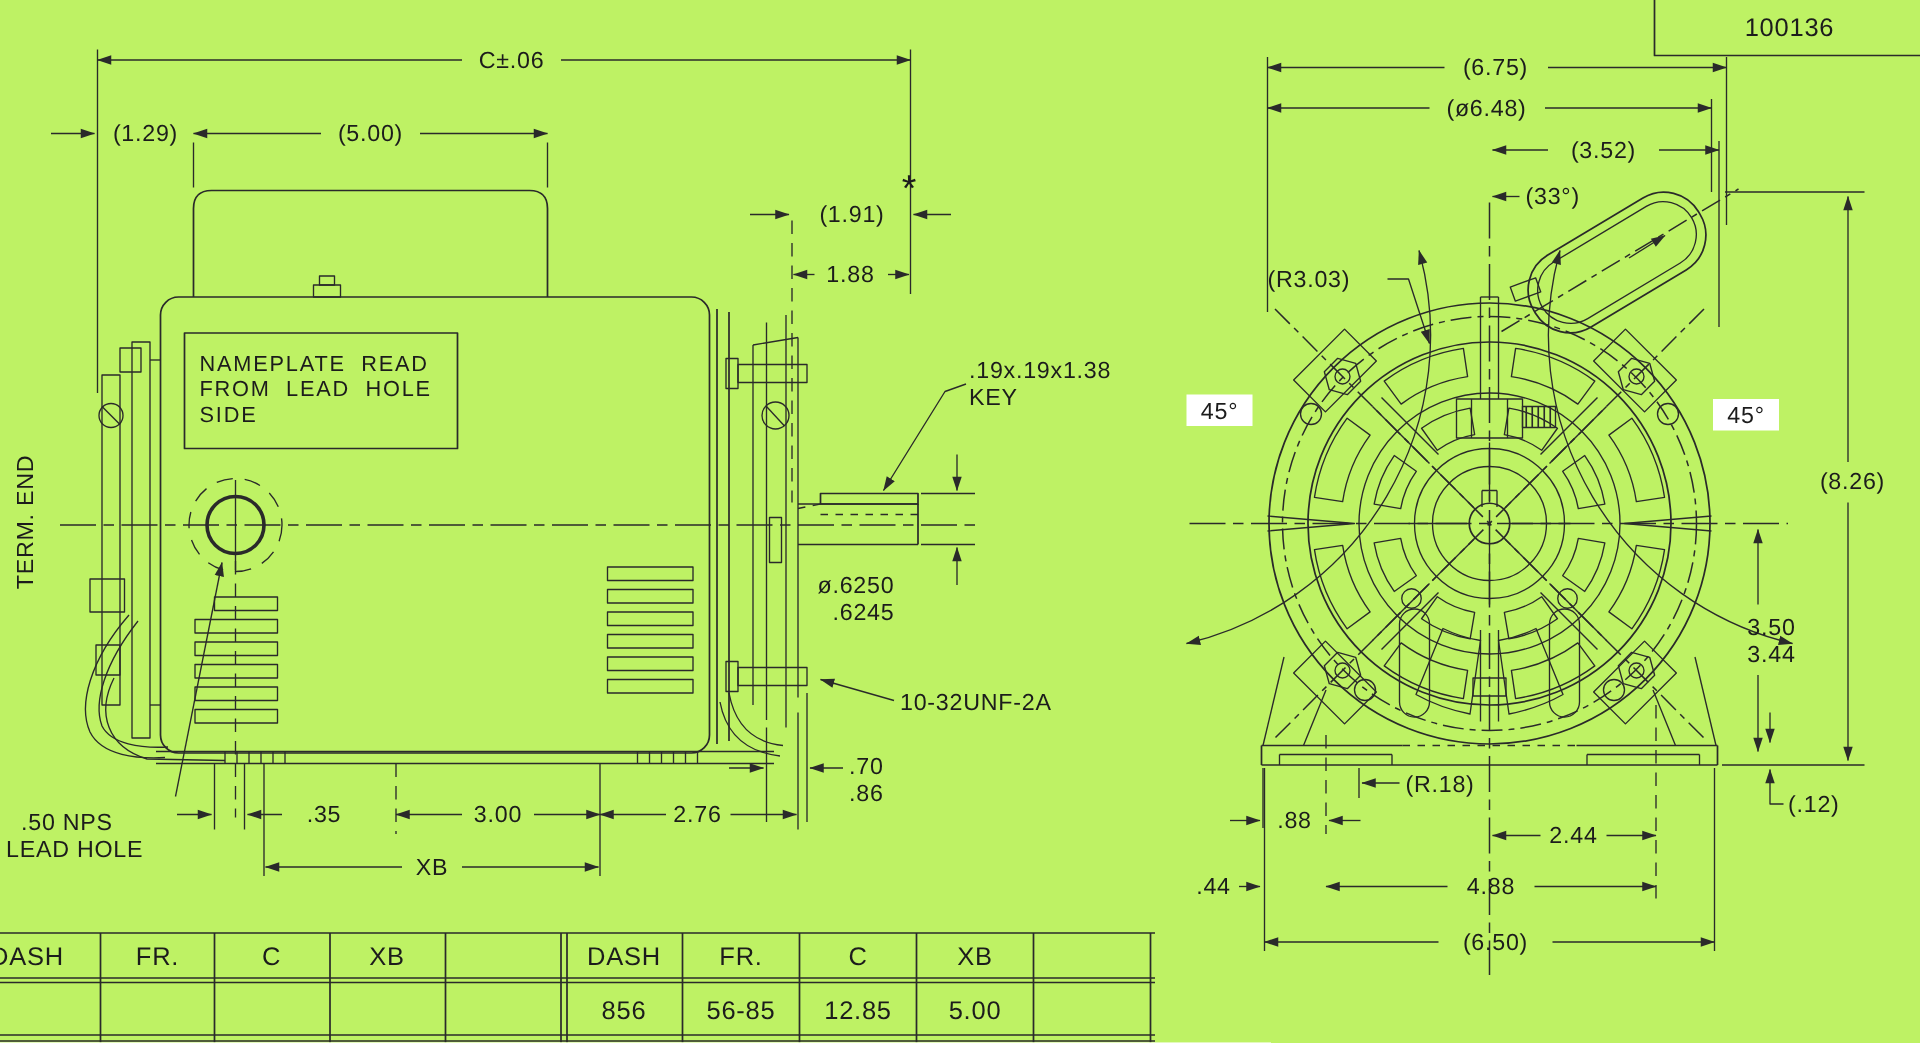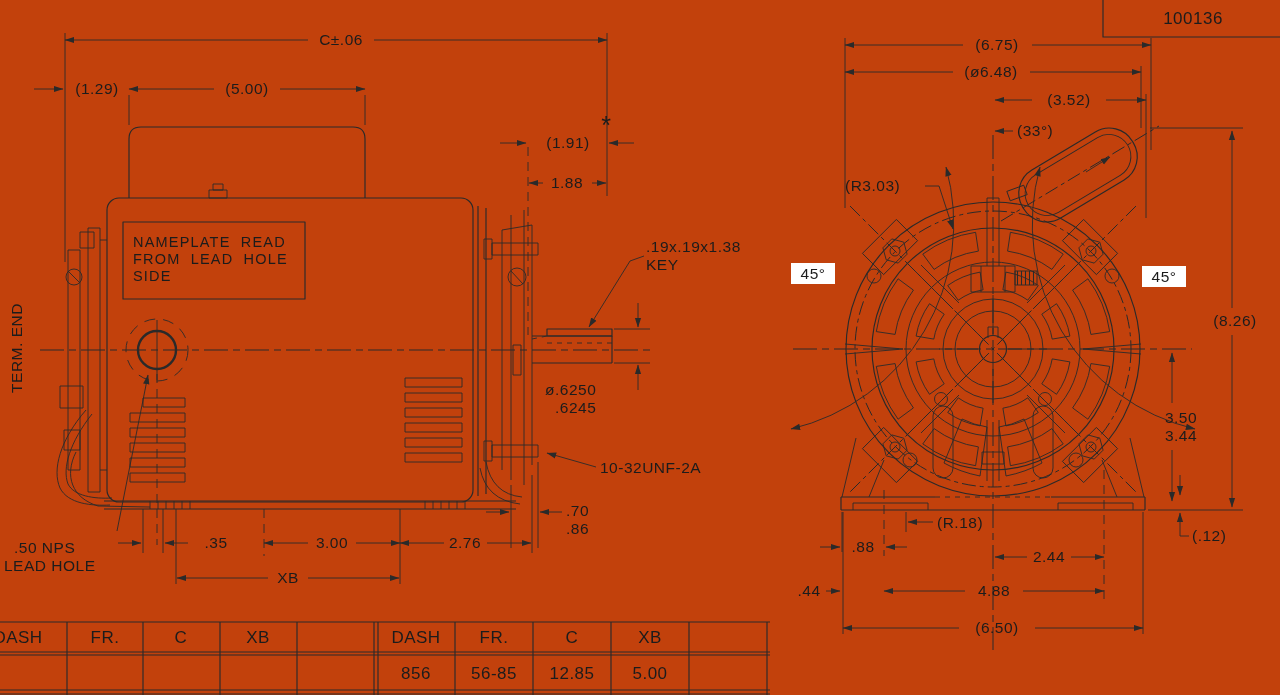--- a/index.html
+++ b/index.html
@@ -1,16 +1,16 @@
 <!DOCTYPE html>
 <html><head>
 <meta charset="utf-8">
 <style>
   html,body{margin:0;padding:0;background:#fff;}
-  #stage{position:relative;width:1280px;height:695px;background:#c2410c;overflow:hidden;}
+  #stage{position:relative;width:1280px;height:695px;background:#bef264;overflow:hidden;}
   svg{display:block;}
   .ln{fill:none;stroke:#2a2a2a;stroke-width:1.15;stroke-linejoin:round;stroke-linecap:butt;}
   .thin{stroke-width:0.9;}
   .bold{stroke-width:2.4;}
   .dash{stroke-dasharray:9 6;}
   .dsh2{stroke-dasharray:5 5;}
   .cl{stroke-dasharray:24 5 7 5;stroke-width:1;}
   .cl2{stroke-dasharray:14 4 4 4;stroke-width:1;}
   .fw{fill:#ffffff;stroke:none;}
   text{font-family:"Liberation Sans",sans-serif;fill:#1c1c1c;}

